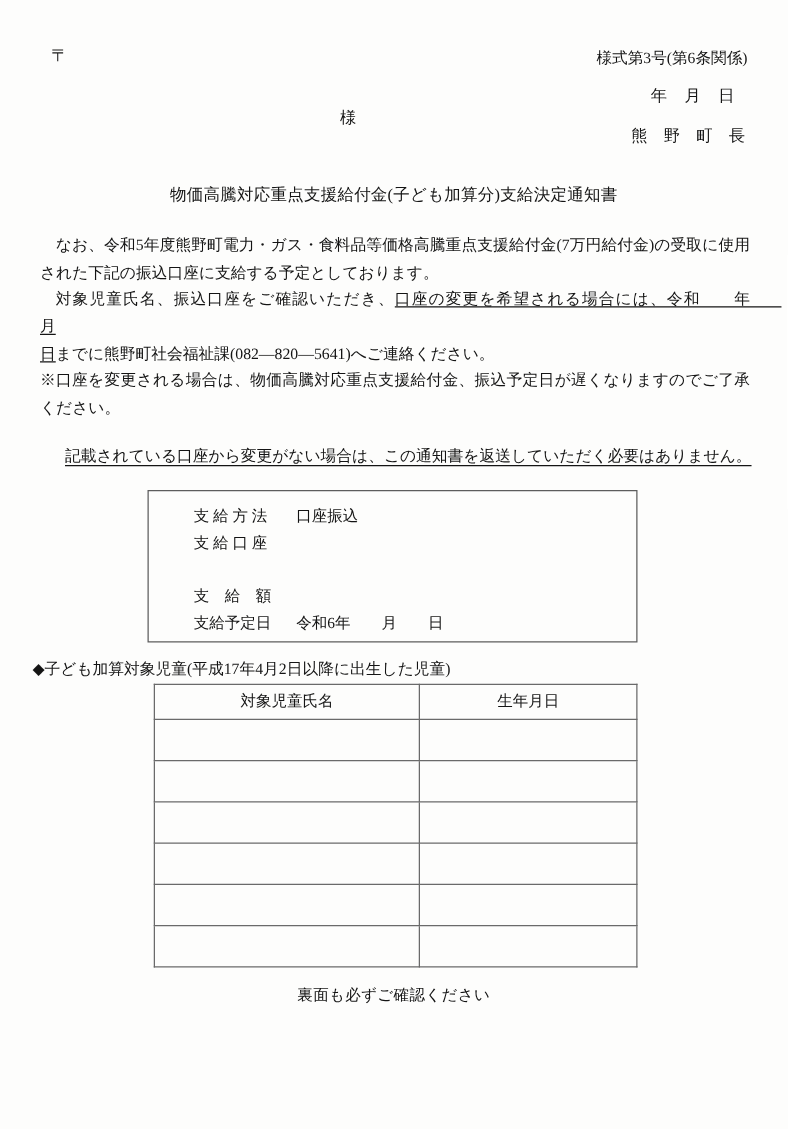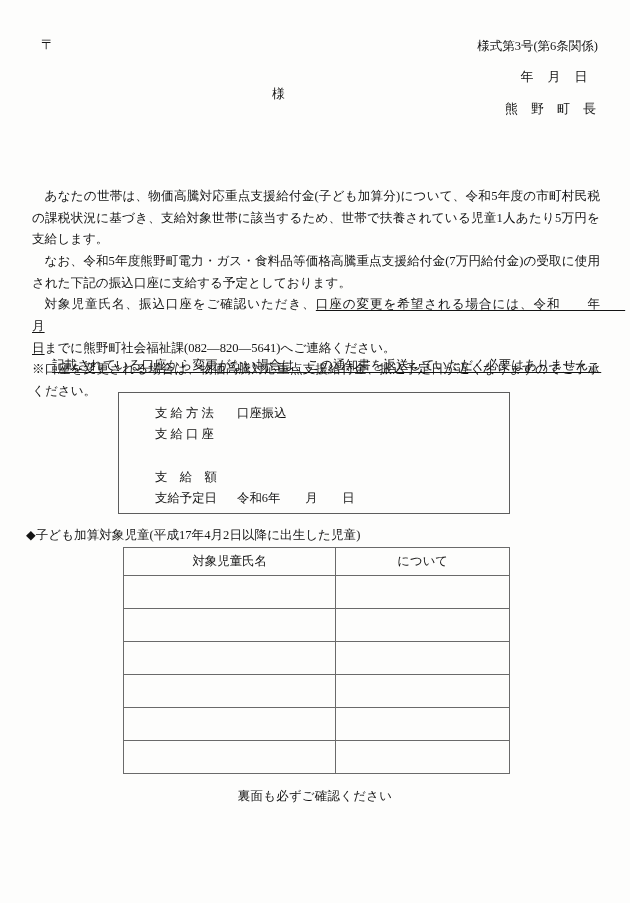--- a/index.html
+++ b/index.html
@@ -167,23 +167,23 @@
 <body>
 
 <div class="page">
 
   <div class="postal-mark">〒</div>
   <div class="form-no">様式第3号(第6条関係)</div>
   <div class="date-line">年　月　日</div>
   <div class="recipient">様</div>
   <div class="issuer">熊　野　町　長</div>
 
+  <div class="doc-title">物価高騰対応重点支援給付金(子ども加算分)支給決定通知書</div>
 
   <div class="body-block">
-    <p>あなたの世帯は、物価高騰対応重点支援給付金(子ども加算分)について、令和5年度の市町村民税の課税状況に基づき、支給対象世帯に該当するため、世帯で扶養されている児童1人あたり5万円を支給します。</p>
     <p>なお、令和5年度熊野町電力・ガス・食料品等価格高騰重点支援給付金(7万円給付金)の受取に使用された下記の振込口座に支給する予定としております。</p>
     <p><span>対象児童氏名、振込口座をご確認いただき、</span><span class="u">口座の変更を希望される場合には、令和　　年　　月</span><br><span class="u">日</span><span>までに熊野町社会福祉課(082—820—5641)へご連絡ください。</span></p>
     <p class="no-indent">※口座を変更される場合は、物価高騰対応重点支援給付金、振込予定日が遅くなりますのでご了承ください。</p>
   </div>
 
   <div class="notice-line">記載されている口座から変更がない場合は、この通知書を返送していただく必要はありません。</div>
 
   <div class="pay-box">
     <div class="pay-rows">
       <div class="pay-row">
@@ -205,21 +205,21 @@
   <div class="kids-heading">◆子ども加算対象児童(平成17年4月2日以降に出生した児童)</div>
 
   <table class="kids-table">
     <colgroup>
         <col class="c-name">
         <col class="c-dob">
       </colgroup>
     <thead>
       <tr>
         <th>対象児童氏名</th>
-        <th>について</th>
+        <th>生年月日</th>
       </tr>
     </thead>
     <tbody>
       <tr>
         <td></td>
         <td></td>
       </tr>
       <tr>
         <td></td>
         <td></td>

